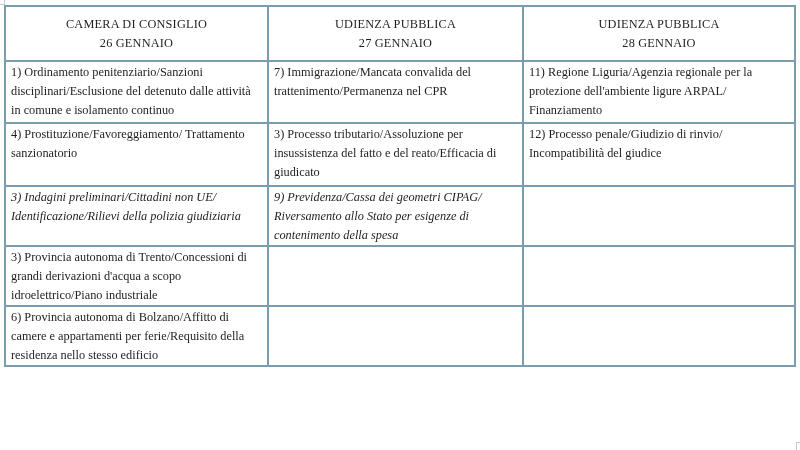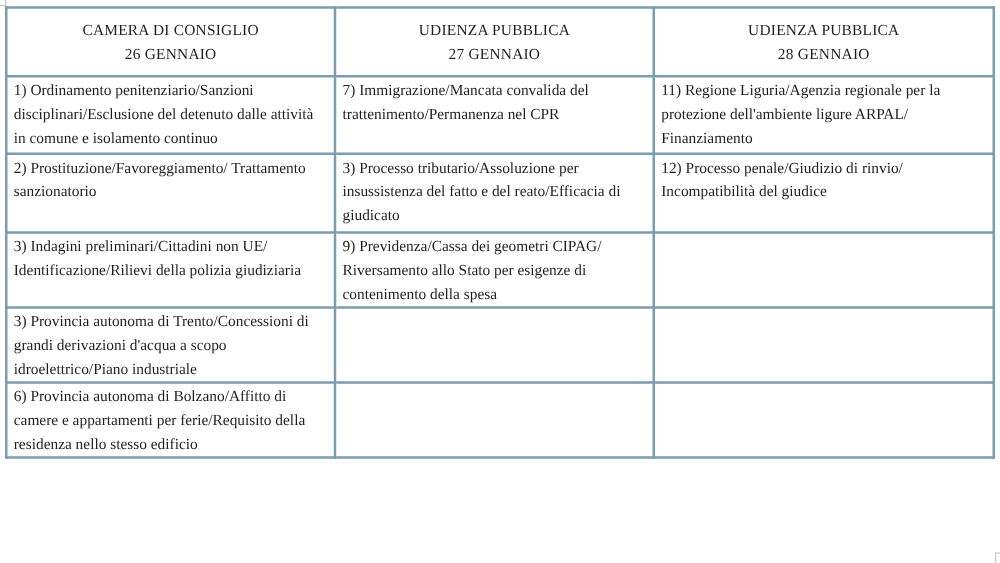--- a/index.html
+++ b/index.html
@@ -54,21 +54,21 @@
     table.schedule th {
       text-align: center;
       vertical-align: middle;
       height: 53px;
       padding-top: 0;
       letter-spacing: 0.2px;
     }
     table.schedule th .line { display: block; }
     tr.r1 td { height: 59px; margin-top: 34px; }
     tr.r2 td { height: 60px; }
-    tr.r3 td { height: 54px; }
+    tr.r3 td { height: 54px; font-style: italic; }
     tr.r4 td { height: 76px; }
     tr.r5 td { height: 57px; }
     tr.r6 td { height: 53px; }
   </style>
 </head>
 <body>
 
 <div class="corner-mark"></div>
 <div class="corner-mark-br"></div>
 
@@ -94,21 +94,21 @@
       </th>
     </tr>
   </thead>
   <tbody>
     <tr class="r1">
       <td>1) Ordinamento penitenziario/Sanzioni disciplinari/Esclusione del detenuto dalle attività in comune e isolamento continuo</td>
       <td>7) Immigrazione/Mancata convalida del trattenimento/Permanenza nel CPR</td>
       <td>11) Regione Liguria/Agenzia regionale per la protezione dell'ambiente ligure ARPAL/ Finanziamento</td>
     </tr>
     <tr class="r2">
-      <td>2) Prostituzione/Favoreggiamento/ Trattamento sanzionatorio</td>
+      <td>4) Prostituzione/Favoreggiamento/ Trattamento sanzionatorio</td>
       <td>3) Processo tributario/Assoluzione per insussistenza del fatto e del reato/Efficacia di giudicato</td>
       <td>12) Processo penale/Giudizio di rinvio/ Incompatibilità del giudice</td>
     </tr>
     <tr class="r3">
       <td>3) Indagini preliminari/Cittadini non UE/ Identificazione/Rilievi della polizia giudiziaria</td>
       <td>9) Previdenza/Cassa dei geometri CIPAG/ Riversamento allo Stato per esigenze di contenimento della spesa</td>
       <td></td>
     </tr>
     <tr class="r5">
       <td>3) Provincia autonoma di Trento/Concessioni di grandi derivazioni d'acqua a scopo idroelettrico/Piano industriale</td>

